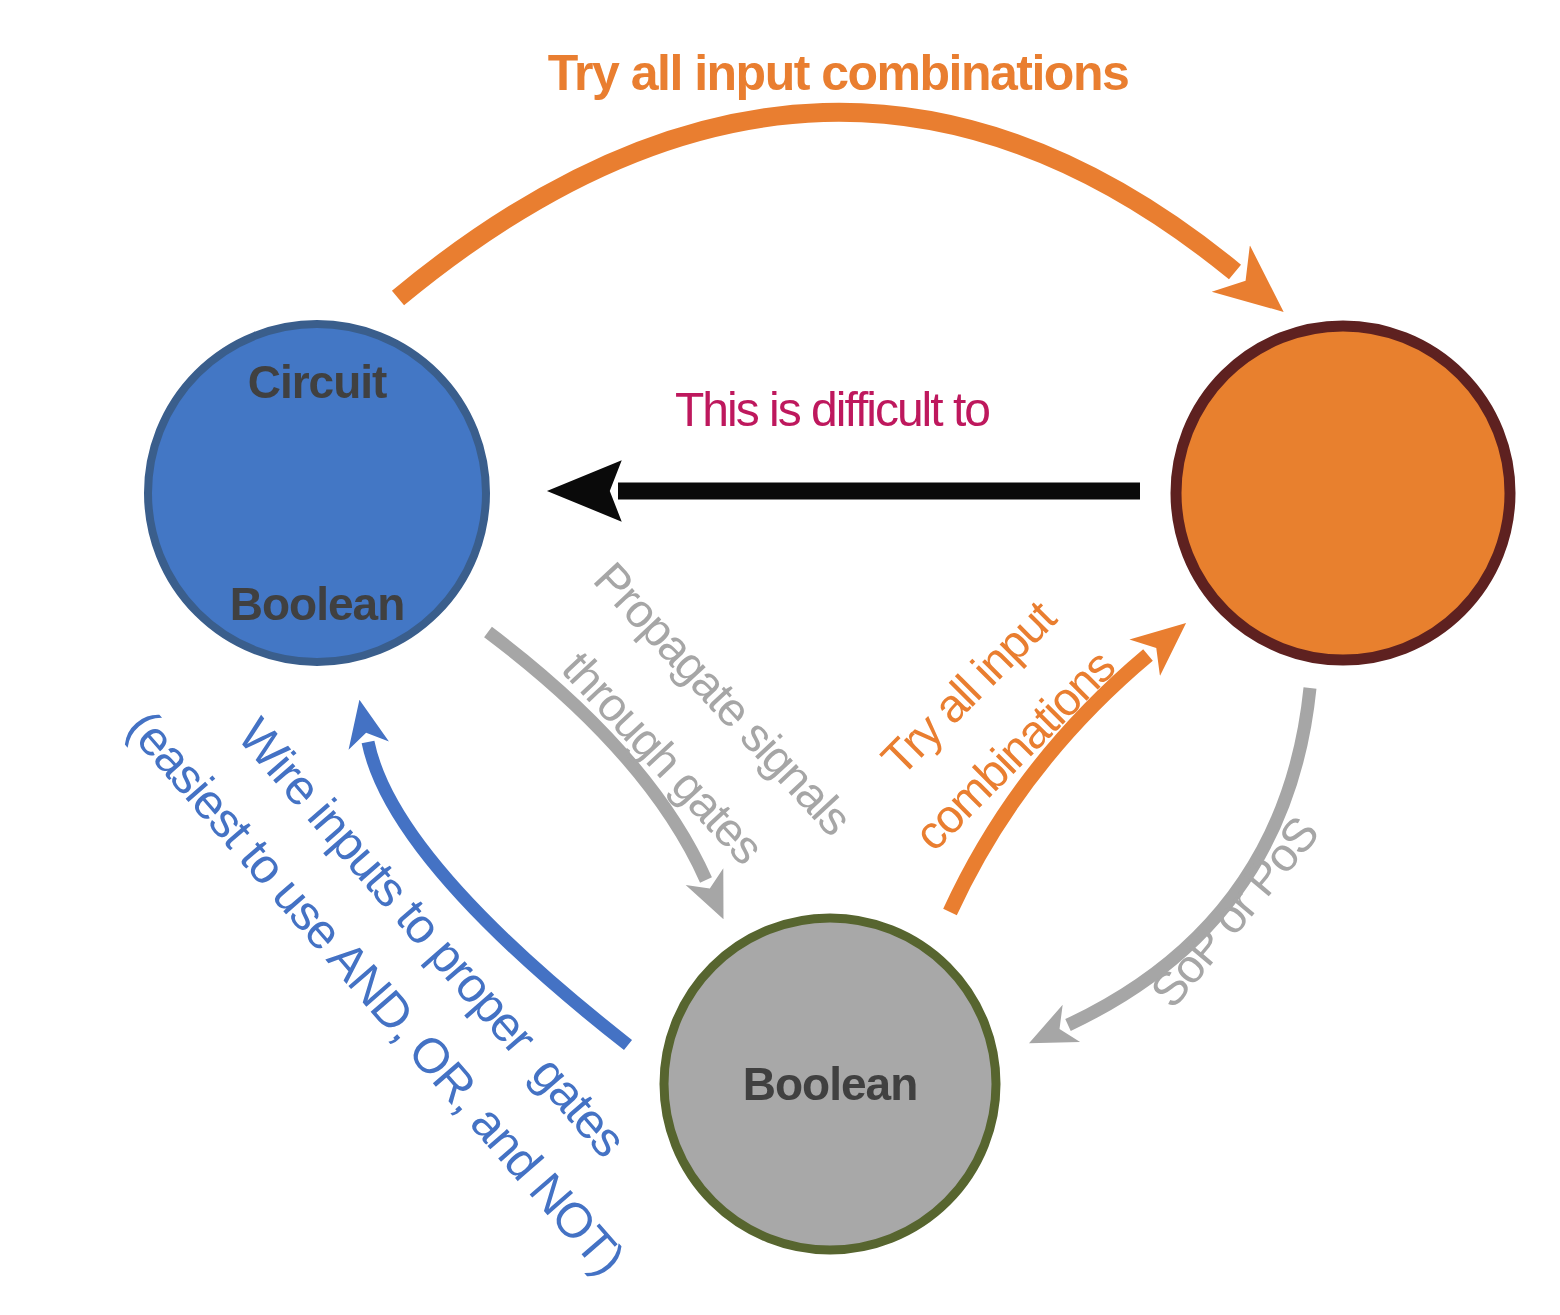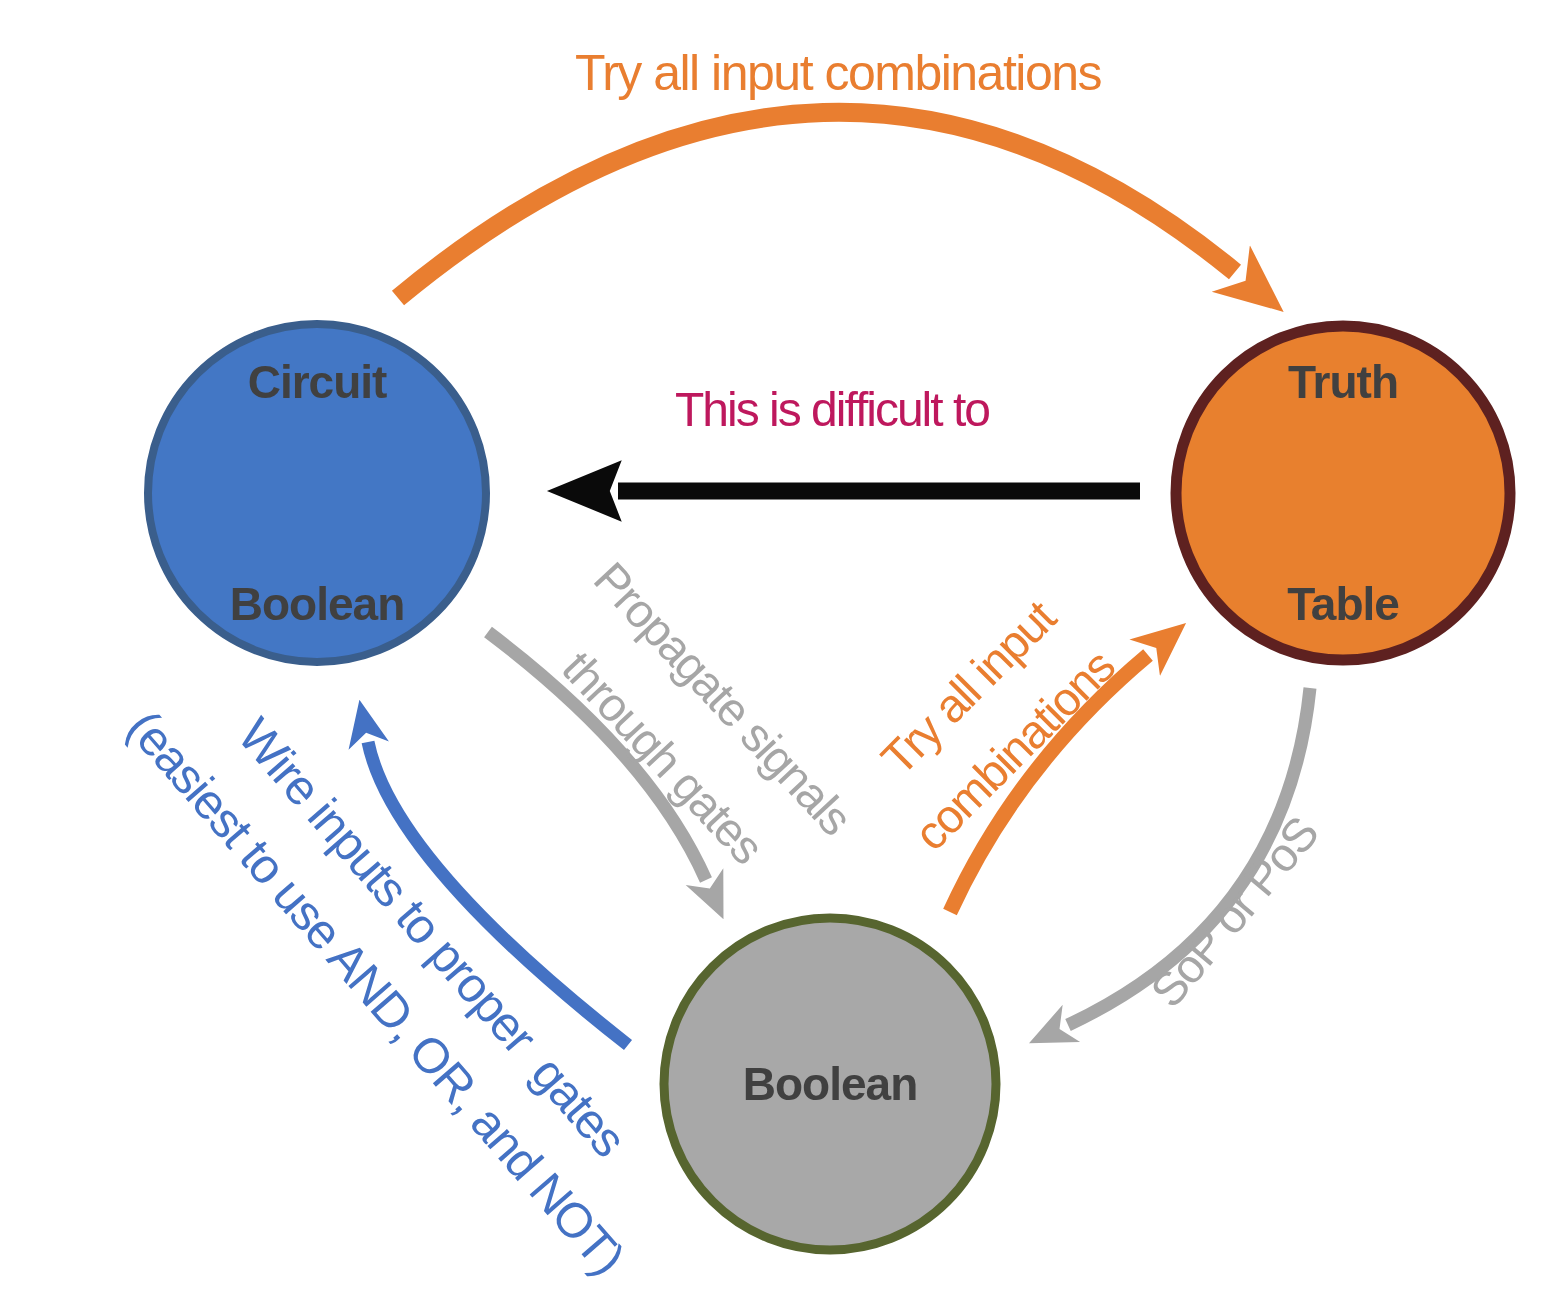--- a/index.html
+++ b/index.html
@@ -16,20 +16,21 @@
     text-align:center;
     font-weight:bold;
     font-size:46px;
     line-height:74px;
     letter-spacing:-1px;
     color:#404040;
   }
   .lbl-top{
     font-size:50px;
     letter-spacing:-1.5px;
+    font-weight:bold;
   }
   .callout{
     text-align:center;
     font-size:48px;
     line-height:72px;
     letter-spacing:-2px;
     color:#be185d;
   }
   .ann{
     font-size:47px;
@@ -79,24 +80,20 @@
     <circle cx="1343" cy="493" r="167" stroke-width="11" fill="none" stroke="#5E2120"></circle>
     <circle cx="830" cy="1084" r="166" stroke-width="9" fill="#A8A8A8"></circle>
     <circle cx="830" cy="1084" r="166" stroke-width="9" fill="none" stroke="#57652F"></circle>
   </svg>
 
   <div class="lbl node-label" style="left:317px;top:493px;">
     <div>Circuit</div>
     <div>Boolean</div>
   </div>
 
-  <div class="lbl node-label" style="left:1343px;top:493px;">
-    <div>Truth</div>
-    <div>Table</div>
-  </div>
 
   <div class="lbl node-label" style="left:830px;top:1084px;">
     <div>Boolean</div>
   </div>
 
   <div class="lbl lbl-top c-orange" style="left:838px;top:73px;">Try all input combinations</div>
 
   <div class="lbl callout" style="left:832px;top:410px;">
     <div>This is difficult to</div>
   </div>

